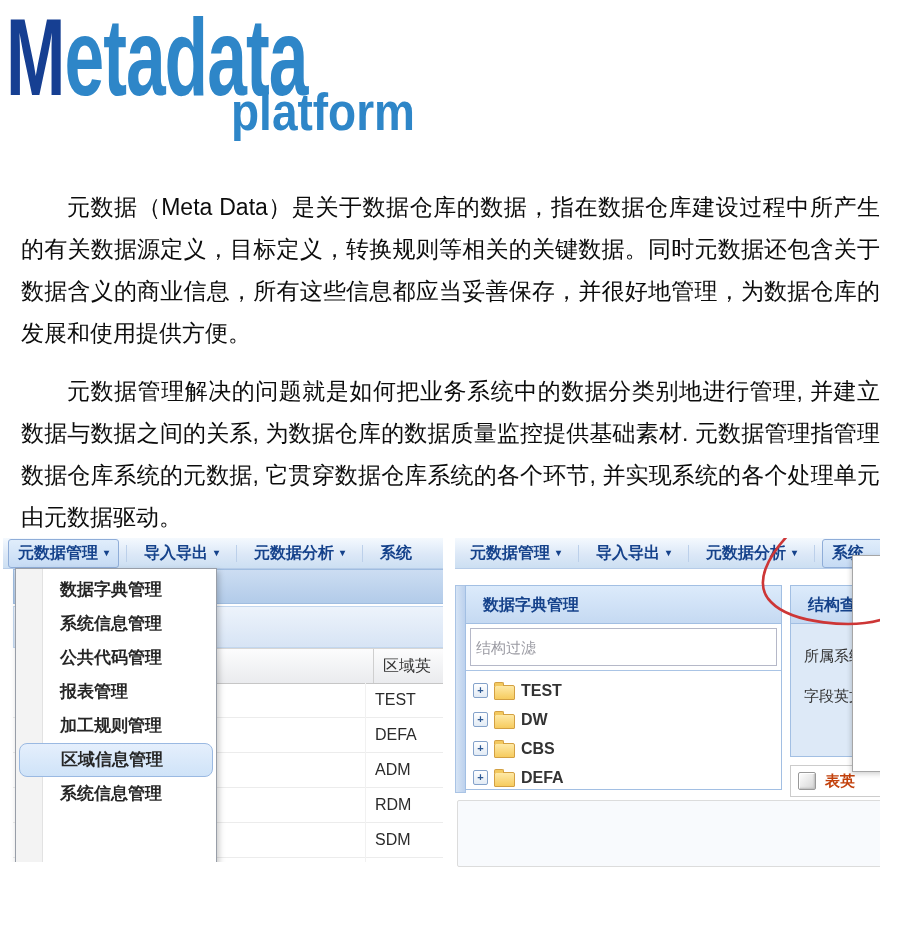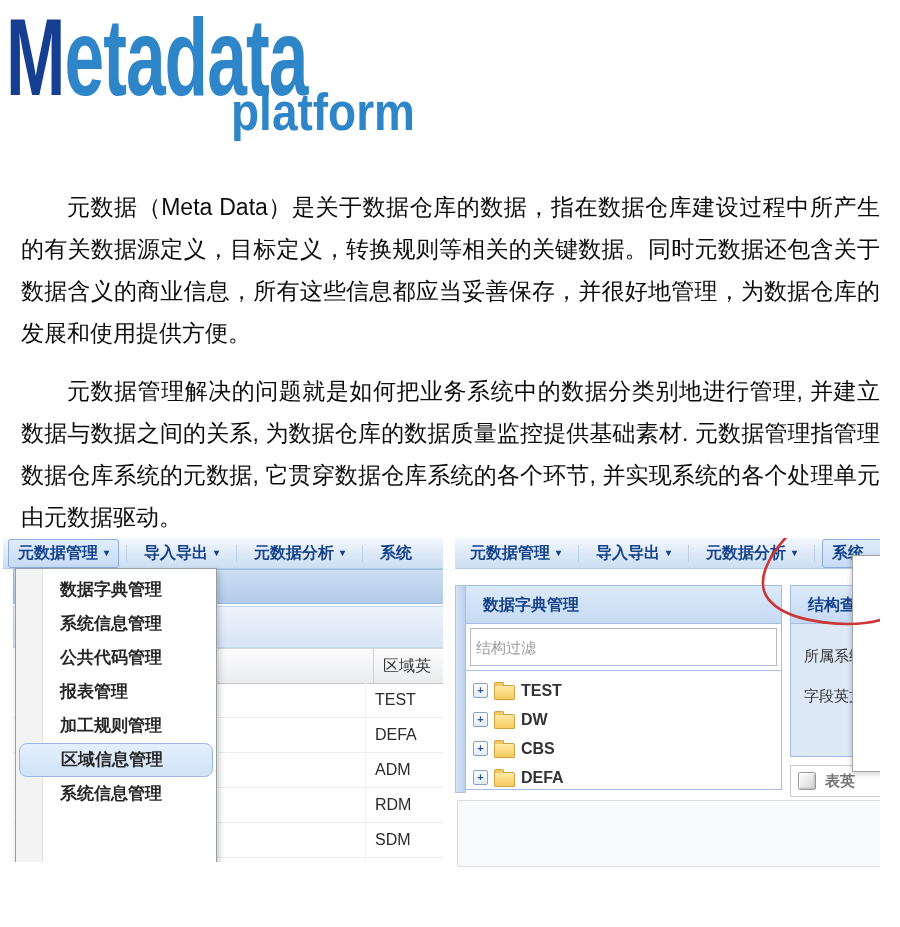--- a/index.html
+++ b/index.html
@@ -86,21 +86,21 @@
 
   #detail-panel{left:335px;top:47px;width:120px;height:172px;background:#dde9f7}
   .dfield{margin:21px 0 0 13px;font-size:15px;color:#333;white-space:nowrap}
   .dfield.first{margin-top:23px}
 
   #cbrow{position:absolute;left:335px;top:227px;width:120px;height:32px;background:#fff;
          border:1px solid #ccc;display:flex;align-items:center;gap:9px;padding-left:7px;box-sizing:border-box}
   .cb3d{width:16px;height:16px;flex:none;border:1px solid #999;border-radius:2px;
         background:linear-gradient(135deg,#fff,#d5d5d5);
         box-shadow:inset 1px 1px 0 #fff, inset -1px -1px 2px #bbb}
-  .cblabel{font-size:15px;font-weight:600;color:#737373;white-space:nowrap}
+  .cblabel{font-size:15px;font-weight:600;color:#c2410c;white-space:nowrap}
 
   .overlay-panel{position:absolute;left:397px;top:17px;width:40px;height:215px;background:#fff;
                  border:1px solid #a6a6a6;box-shadow:-1px 2px 5px rgba(0,0,0,.18);z-index:8}
   .bottom-area{position:absolute;left:2px;right:-2px;top:262px;bottom:1px;background:#f8fafd;
                border:1px solid #dcdcdc;border-radius:2px}
   .annot-svg{position:absolute;left:0;top:0;pointer-events:none;z-index:20}
 </style>
 </head>
 <body>
 

